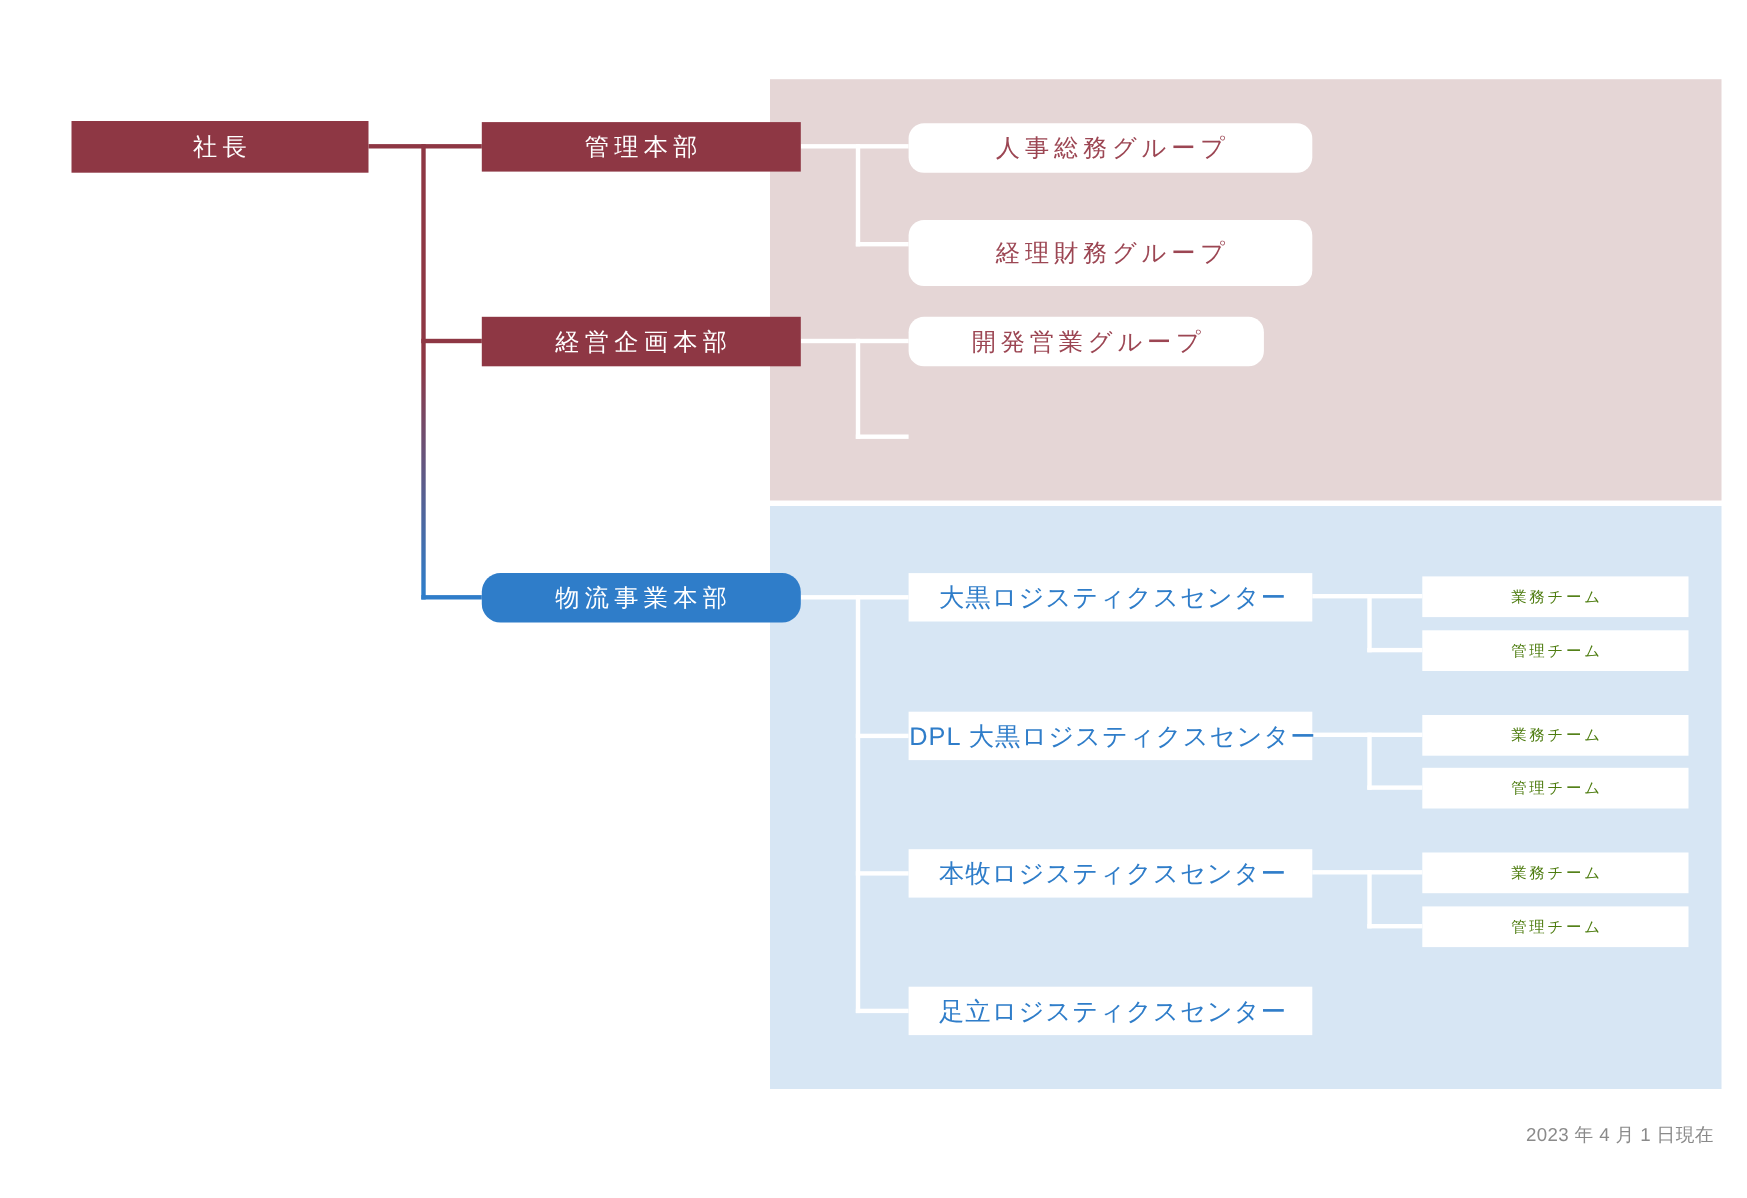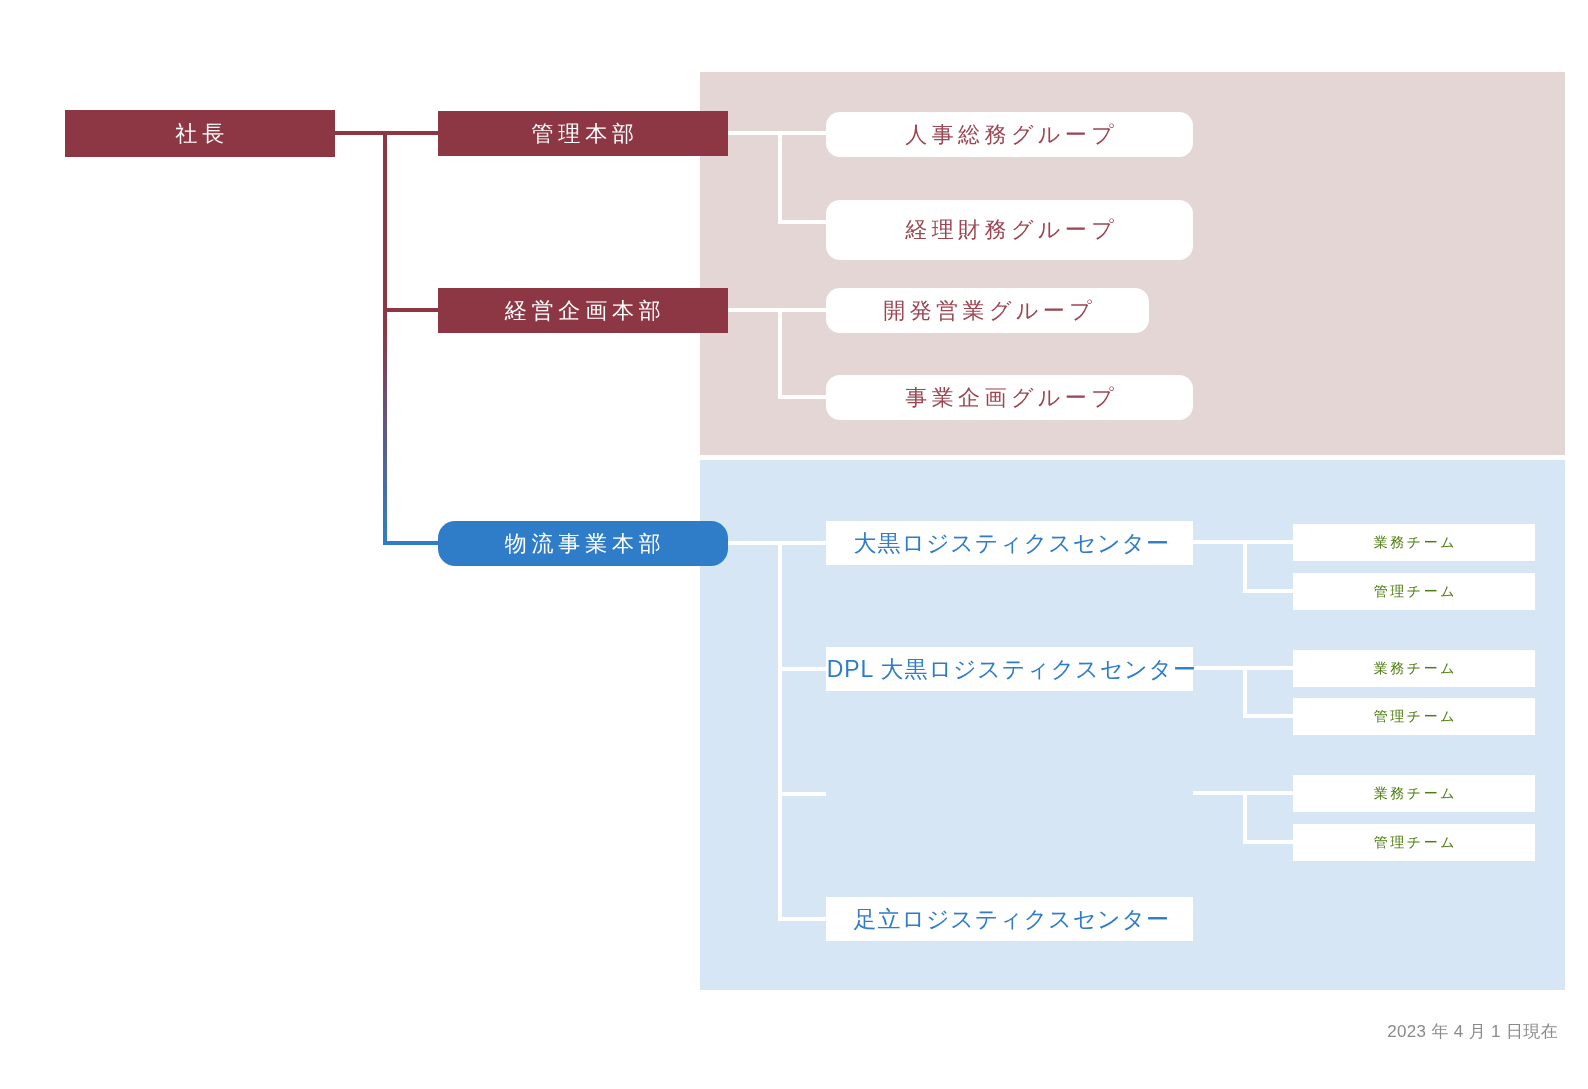--- a/index.html
+++ b/index.html
@@ -95,29 +95,29 @@
   <div class="box white-maroon" style="left:798px;top:112px;width:367px;height:45px;">
     <span>人事総務グループ</span>
   </div>
   <div class="box white-maroon" style="left:798px;top:200px;width:367px;height:60px;">
     <span>経理財務グループ</span>
   </div>
 
   <div class="box white-maroon" style="left:798px;top:288px;width:323px;height:45px;">
     <span>開発営業グループ</span>
   </div>
-  <div class="box white-maroon" style="left:798px;top:375px;width:367px;height:45px;">
-    <span>事業企画グループ</span>
-  </div>
 
   <div class="box white-blue" style="left:798px;top:521px;width:367px;height:44px;">
     <span>大黒ロジスティクスセンター</span>
   </div>
   <div class="box white-blue" style="left:798px;top:647px;width:367px;height:44px;">
     <span>DPL 大黒ロジスティクスセンター</span>
+  </div>
+  <div class="box white-blue" style="left:798px;top:772px;width:367px;height:44px;">
+    <span>本牧ロジスティクスセンター</span>
   </div>
   <div class="box white-blue" style="left:798px;top:897px;width:367px;height:44px;">
     <span>足立ロジスティクスセンター</span>
   </div>
 
   <div class="box white-blue-team" style="left:1265px;top:524px;width:242px;height:37px;">
     <span>業務チーム</span>
   </div>
   <div class="box white-blue-team" style="left:1265px;top:573px;width:242px;height:37px;">
     <span>管理チーム</span>

